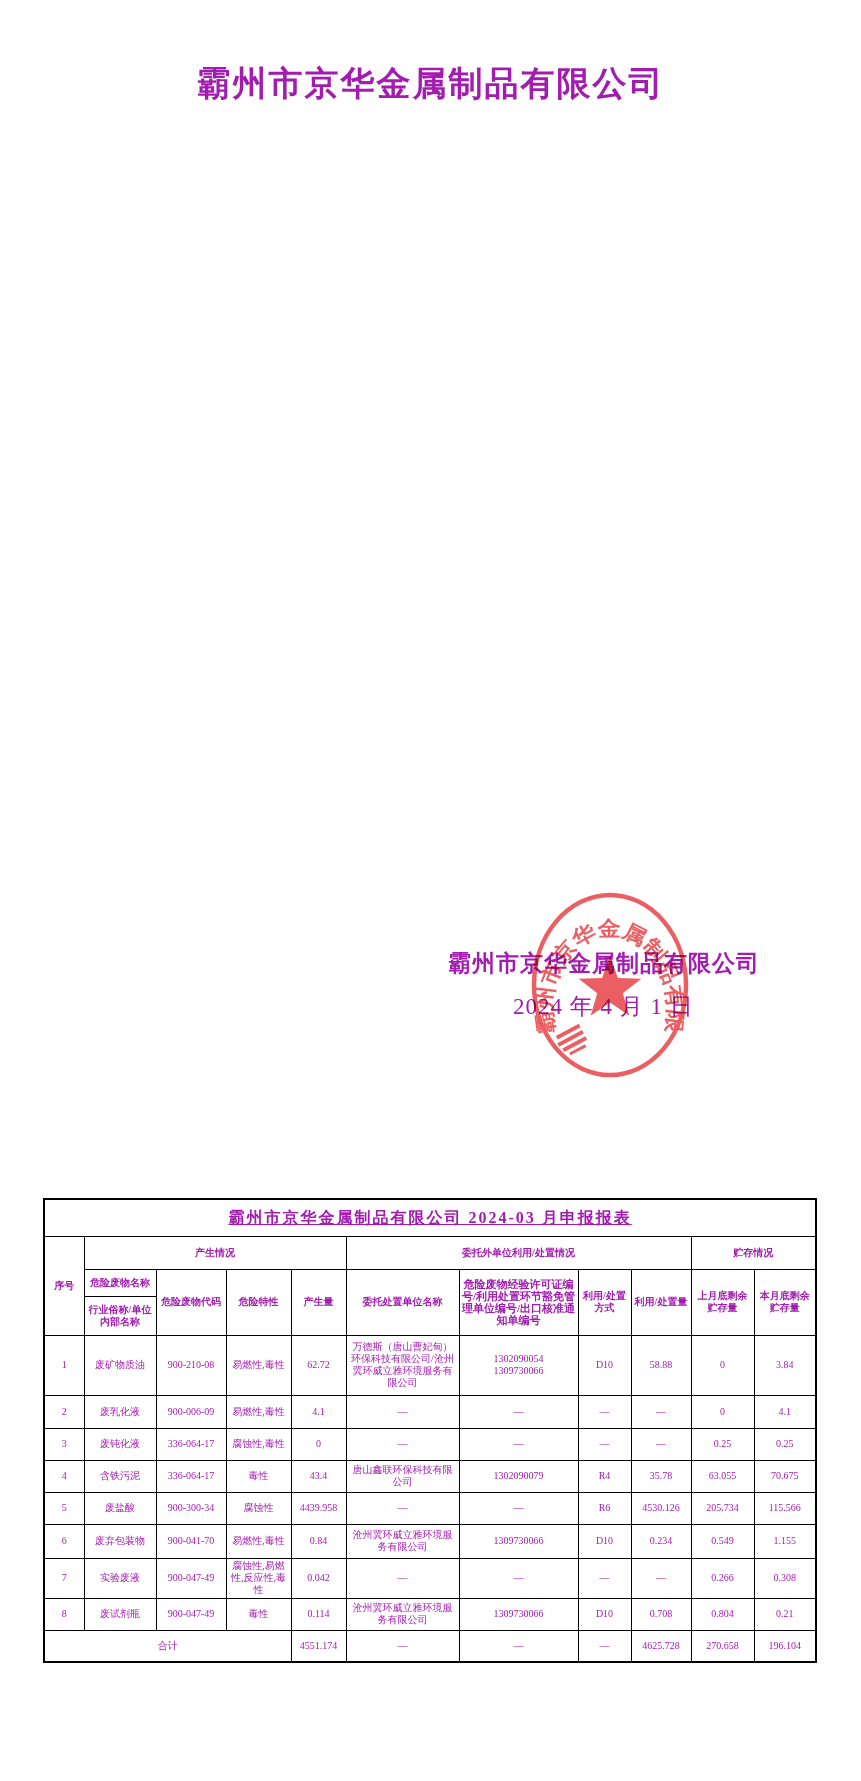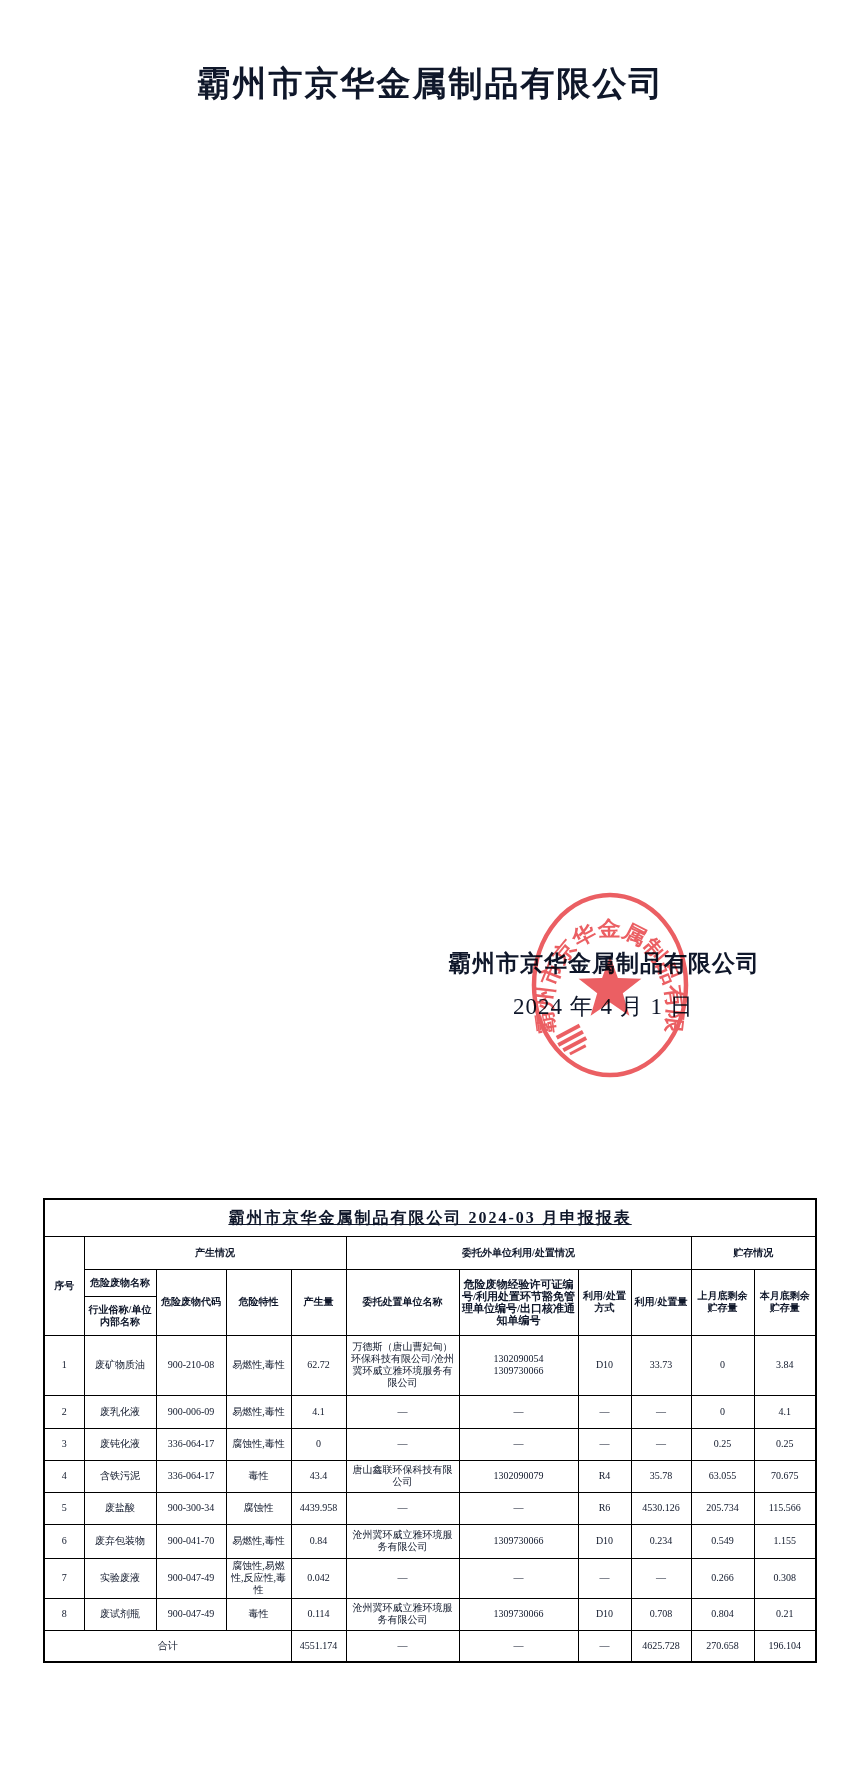--- a/index.html
+++ b/index.html
@@ -1,21 +1,21 @@
 <!DOCTYPE html>
 <html><head>
 <meta charset="utf-8">
 <style>
   html,body{margin:0;padding:0;background:#ffffff;}
   .page{
     position:relative;
     width:861px;height:1781px;
     background:#ffffff;
     font-family:"Liberation Serif","DejaVu Serif",serif;
-    color:#0f172a;
+    color:#a21caf;
     overflow:hidden;
   }
   .doc-title{
     position:absolute;top:58px;left:0;width:861px;
     text-align:center;
     font-family:"Liberation Sans","DejaVu Sans",sans-serif;
     font-weight:900;
     font-size:34px;line-height:50px;letter-spacing:2px;
   }
   .body-text{
@@ -130,21 +130,21 @@
     <tr style="height:60px">
       <td>1</td>
       <td>废矿物质油</td>
       <td>900-210-08</td>
       <td>易燃性,毒性</td>
       <td>62.72</td>
       <td>万德斯（唐山曹妃甸）环保科技有限公司/沧州冀环威立雅环境服务有限公司</td>
       <td class="prewrap">1302090054
 1309730066</td>
       <td>D10</td>
-      <td>33.73</td>
+      <td>58.88</td>
       <td>0</td>
       <td>3.84</td>
     </tr>
     <tr style="height:33px">
       <td>2</td>
       <td>废乳化液</td>
       <td>900-006-09</td>
       <td>易燃性,毒性</td>
       <td>4.1</td>
       <td>—</td>

